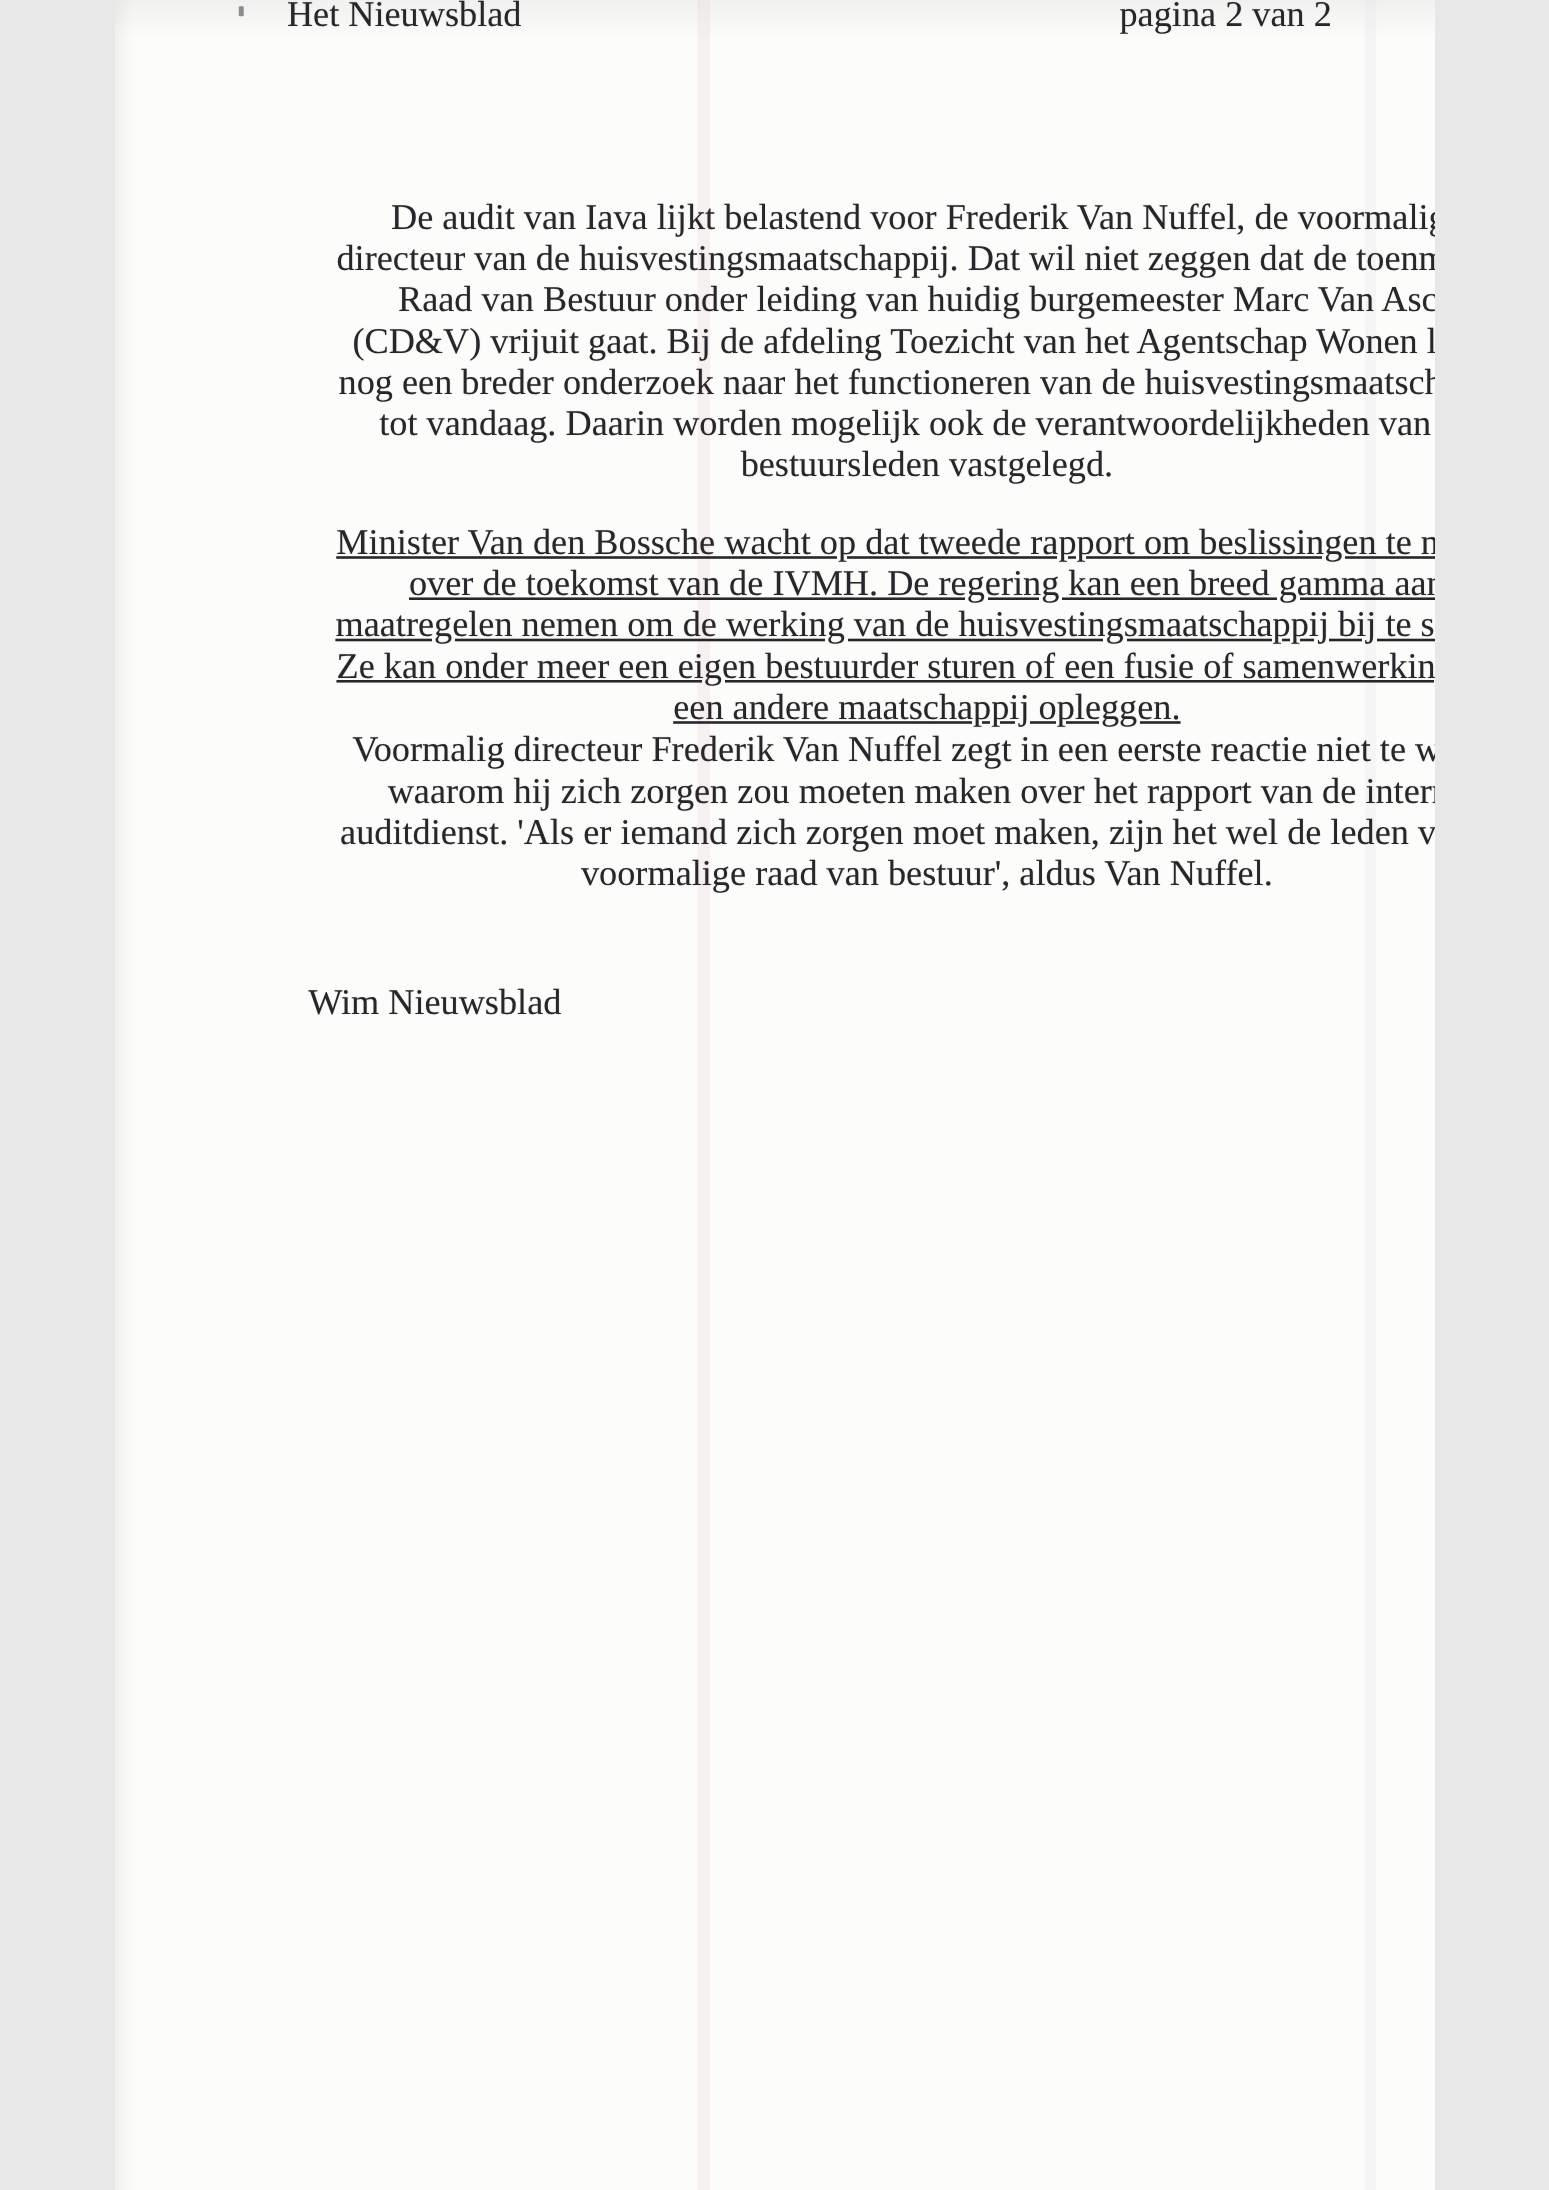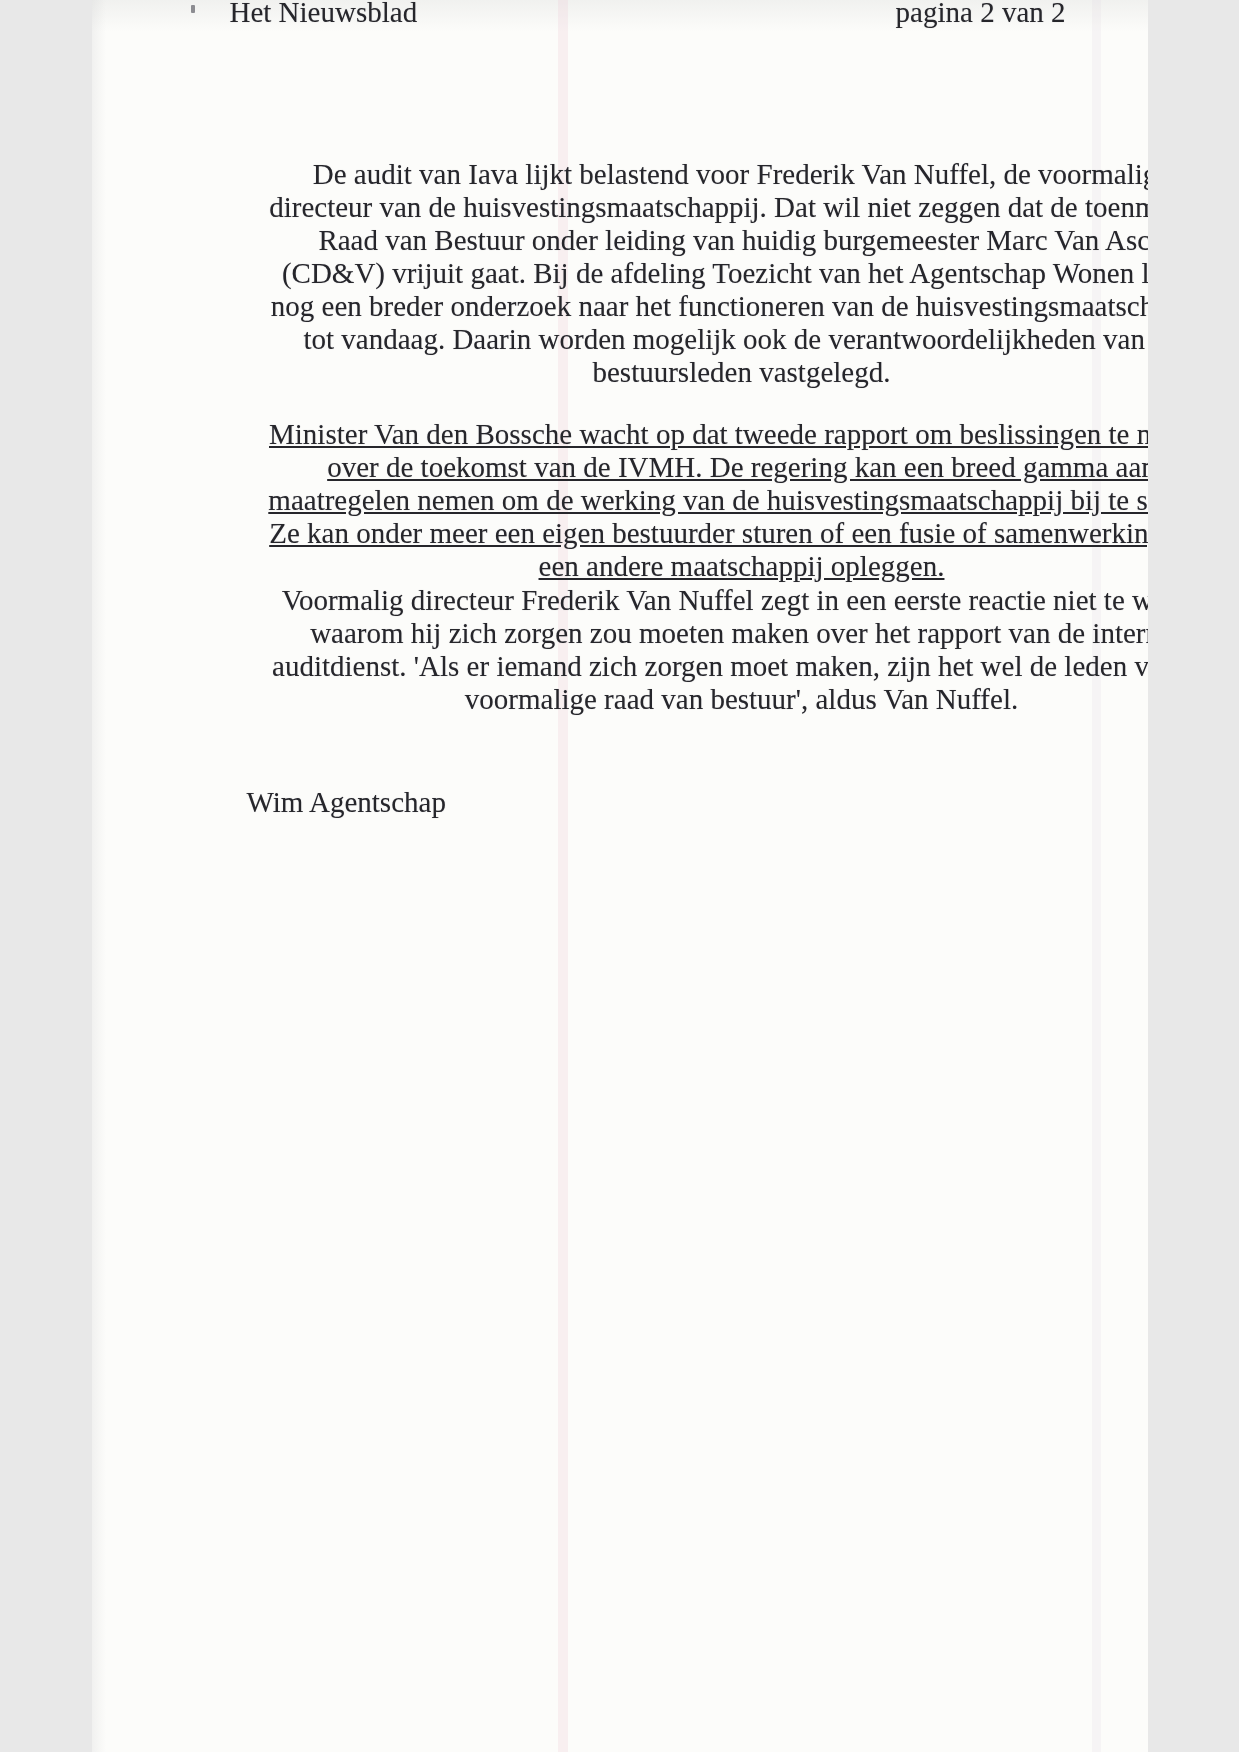--- a/index.html
+++ b/index.html
@@ -87,16 +87,16 @@
 over de toekomst van de IVMH. De regering kan een breed gamma aan
 maatregelen nemen om de werking van de huisvestingsmaatschappij bij te sturen.
 Ze kan onder meer een eigen bestuurder sturen of een fusie of samenwerking met
 een andere maatschappij opleggen.</div>
 
   <div class="txt para para-3">Voormalig directeur Frederik Van Nuffel zegt in een eerste reactie niet te weten
 waarom hij zich zorgen zou moeten maken over het rapport van de interne
 auditdienst. 'Als er iemand zich zorgen moet maken, zijn het wel de leden van de
 voormalige raad van bestuur', aldus Van Nuffel.</div>
 
-  <div class="txt byline">Wim Agentschap</div>
+  <div class="txt byline">Wim Nieuwsblad</div>
 
 
 </div>
 
 </body></html>

